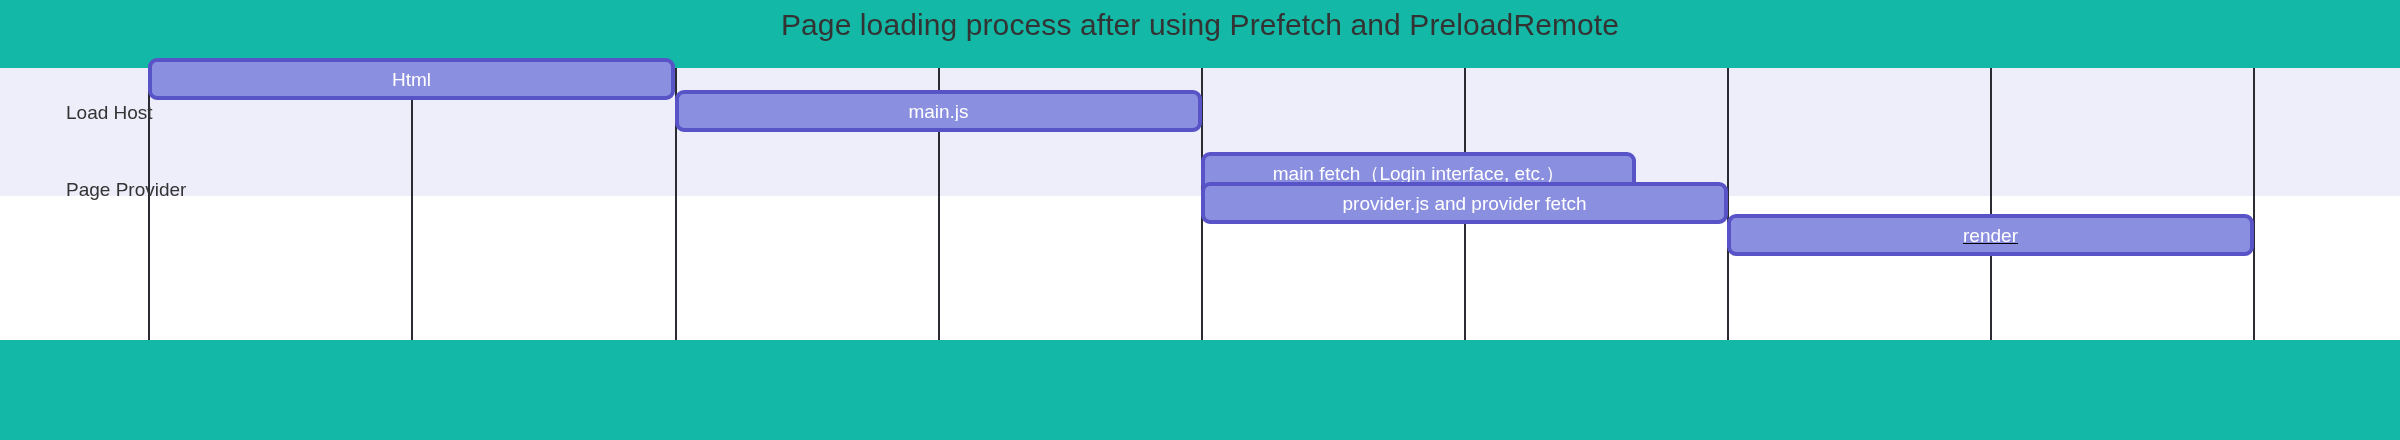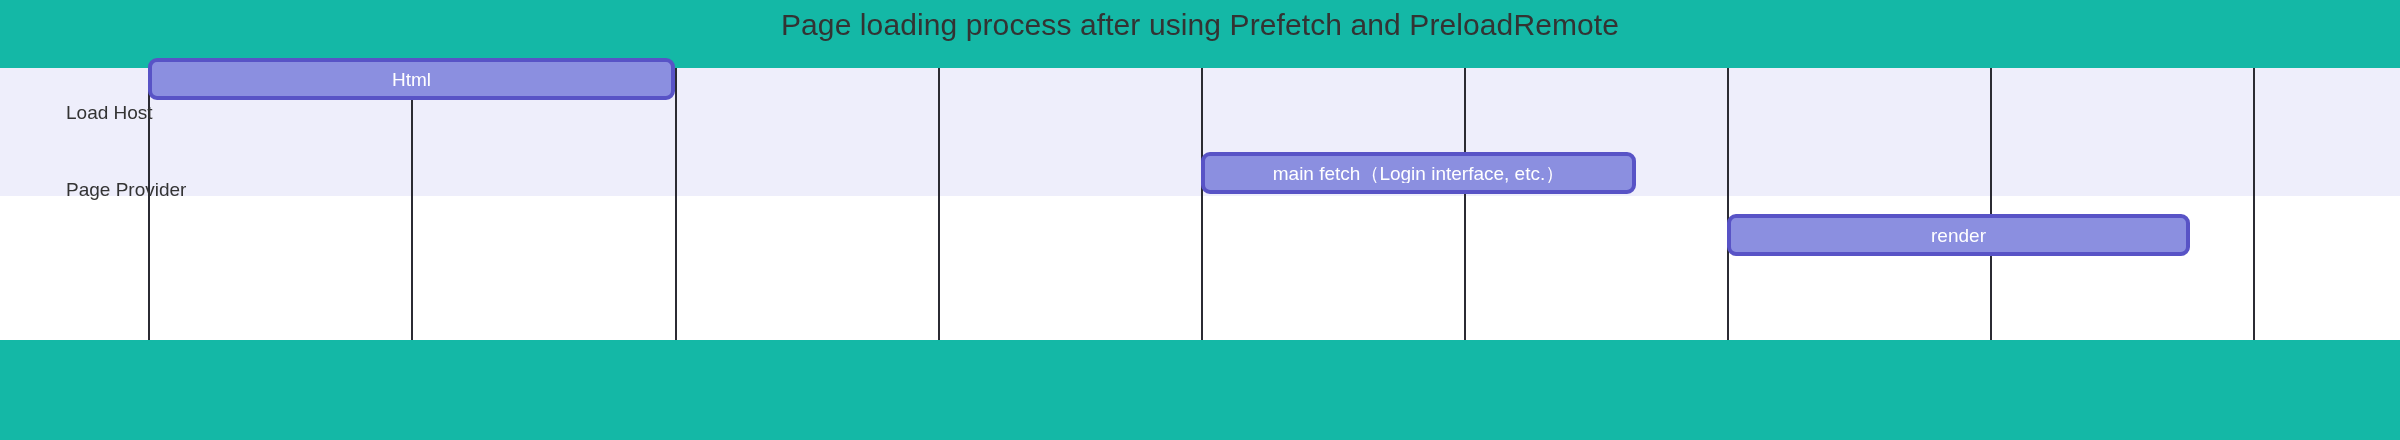--- a/index.html
+++ b/index.html
@@ -118,24 +118,30 @@
     <div class="gridline" style="left:1990px;"></div>
     <div class="gridline" style="left:2253px;"></div>
 
     <div class="row-label" style="top:45px;">Load Host</div>
     <div class="row-label" style="top:122px;">Page Provider</div>
 
     <div class="task-bar" style="left:148px;width:527px;top:11px;">
       <span class="task-bar-label">Html</span>
     </div>
 
+    <div class="task-bar" style="left:675px;width:527px;top:43px;">
+      <span class="task-bar-label">main.js</span>
+    </div>
 
     <div class="task-bar" style="left:1201px;width:435px;top:105px;">
       <span class="task-bar-label">main fetch（Login interface, etc.）</span>
     </div>
 
+    <div class="task-bar" style="left:1201px;width:527px;top:135px;">
+      <span class="task-bar-label">provider.js and provider fetch</span>
+    </div>
 
-    <div class="task-bar" style="left:1727px;width:463px;top:167px;">
+    <div class="task-bar" style="left:1727px;width:527px;top:167px;text-decoration:underline;">
       <span class="task-bar-label">render</span>
     </div>
   </div>
 
 </div>
 
 </body></html>

